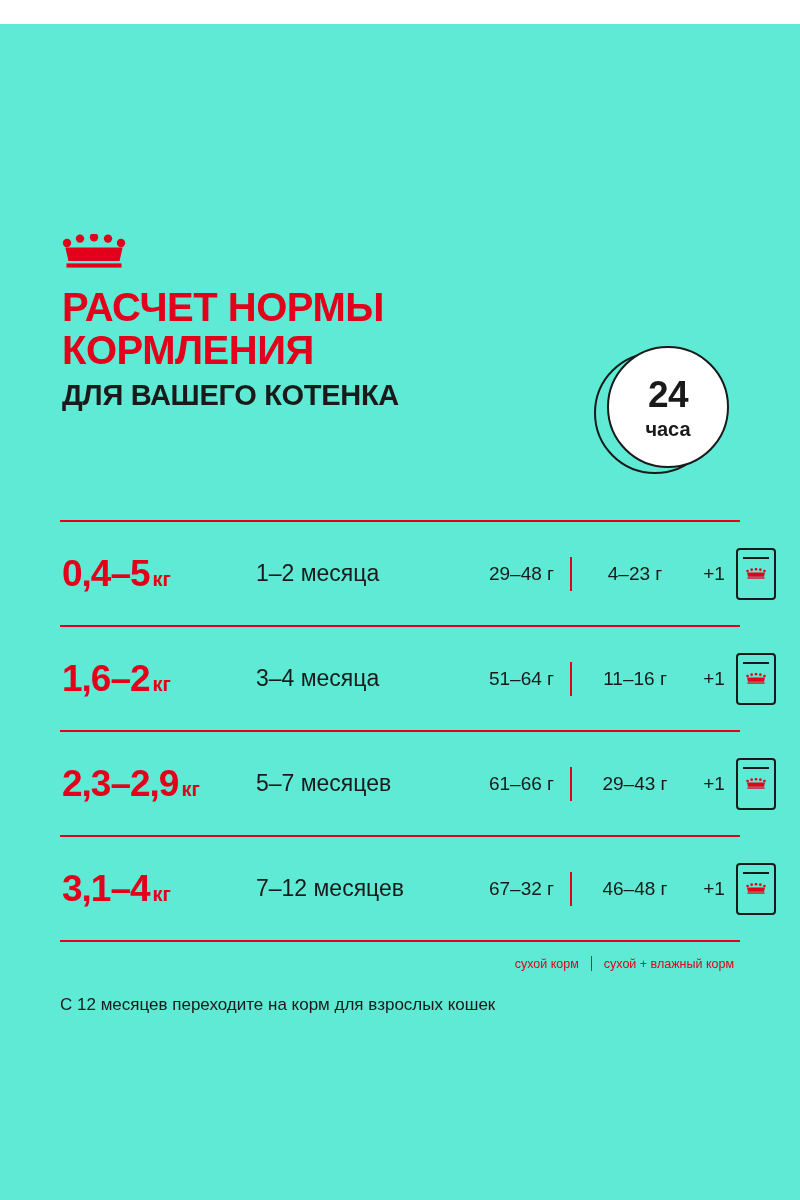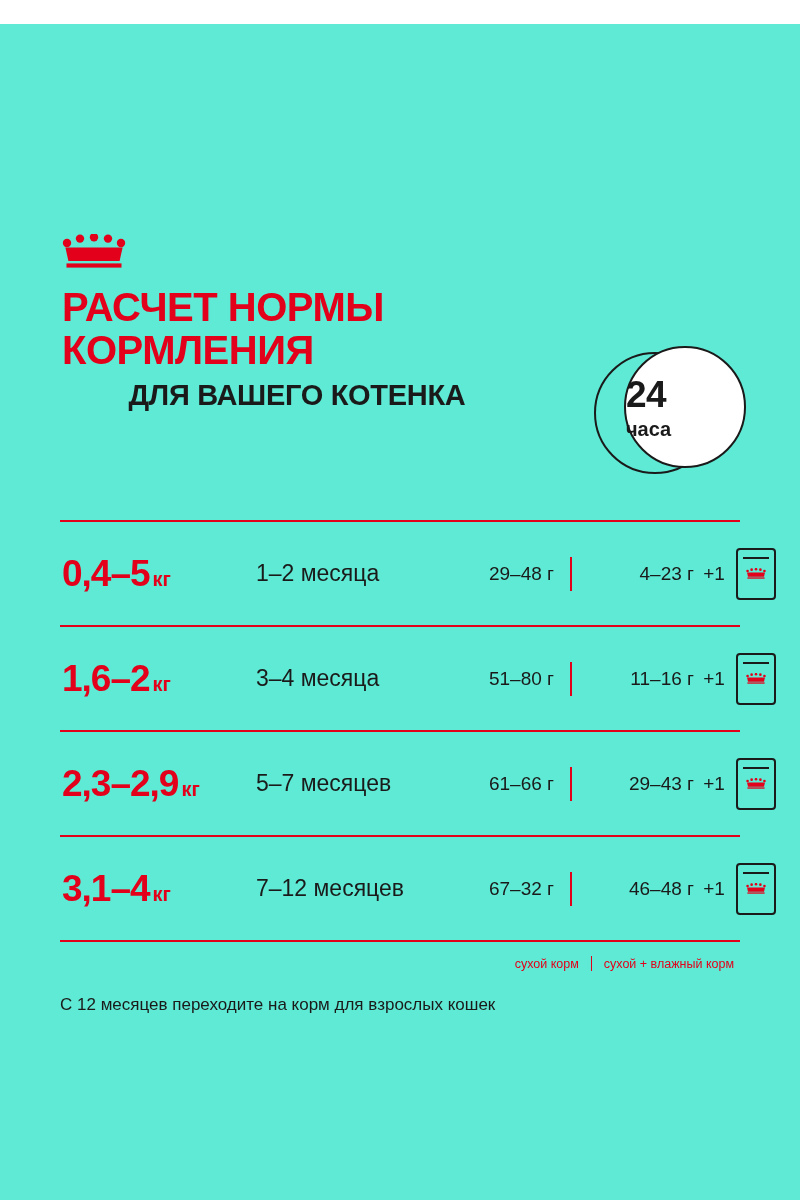--- a/index.html
+++ b/index.html
@@ -59,21 +59,20 @@
     margin: 0;
   }
   .title-sub {
     color: #1a1a1a;
     font-weight: bold;
     font-size: 29px;
     line-height: 1.1;
     letter-spacing: -0.3px;
     text-transform: uppercase;
     margin: 8px 0 0 0;
-    text-align: center;
   }
 
   
   .badge-24 {
     position: absolute;
     right: 10px;
     top: 60px;
     width: 136px;
     height: 136px;
   }
@@ -81,29 +80,30 @@
     position: absolute;
     left: 0; top: 6px;
     width: 122px;
     height: 122px;
     border: 2px solid #1a1a1a;
     border-radius: 50%;
     box-sizing: border-box;
   }
   .badge-24 .ring-front {
     position: absolute;
-    left: 30px; top: 0px;
+    left: 13px; top: 0px;
     width: 122px;
     height: 122px;
     border: 2px solid #1a1a1a;
     border-radius: 50%;
     box-sizing: border-box;
     background: #fff;
     display: flex;
     flex-direction: column;
+    align-items: center;
     justify-content: center;
   }
   .badge-num {
     font-size: 37px;
     font-weight: bold;
     line-height: 1;
     color: #1a1a1a;
     letter-spacing: -0.5px;
   }
   .badge-word {
@@ -162,21 +162,21 @@
     width: 2px;
     height: 34px;
     background: #e2001a;
     flex: none;
   }
   .c-mix {
     width: 122px;
     flex: none;
     font-size: 19px;
     color: #1a1a1a;
-    text-align: right;
+    text-align: center;
     padding-left: 4px;
     box-sizing: border-box;
   }
   .c-plus {
     width: 40px;
     flex: none;
     font-size: 19px;
     color: #1a1a1a;
     text-align: center;
   }
@@ -290,21 +290,21 @@
                 <rect x="4.5" y="29.4" width="55" height="4.2"></rect>
               </g>
             </svg>
           </div>
         </div>
       </div>
 
       <div class="row">
         <div class="c-weight"><span>1,6–2</span><span class="unit">кг</span></div>
         <div class="c-age">3–4 месяца</div>
-        <div class="c-dry">51–80 г</div>
+        <div class="c-dry">51–64 г</div>
         <div class="divider"></div>
         <div class="c-mix">11–16 г</div>
         <div class="c-plus">+1</div>
         <div class="c-pouch">
           <div class="pouch">
             <svg width="20" height="11" viewBox="0 0 64 34" aria-hidden="true">
               <g fill="#e2001a">
                 <circle cx="5" cy="9" r="4.2"></circle>
                   <circle cx="18" cy="4.6" r="4.2"></circle>
                   <circle cx="32" cy="3.2" r="4.2"></circle>

